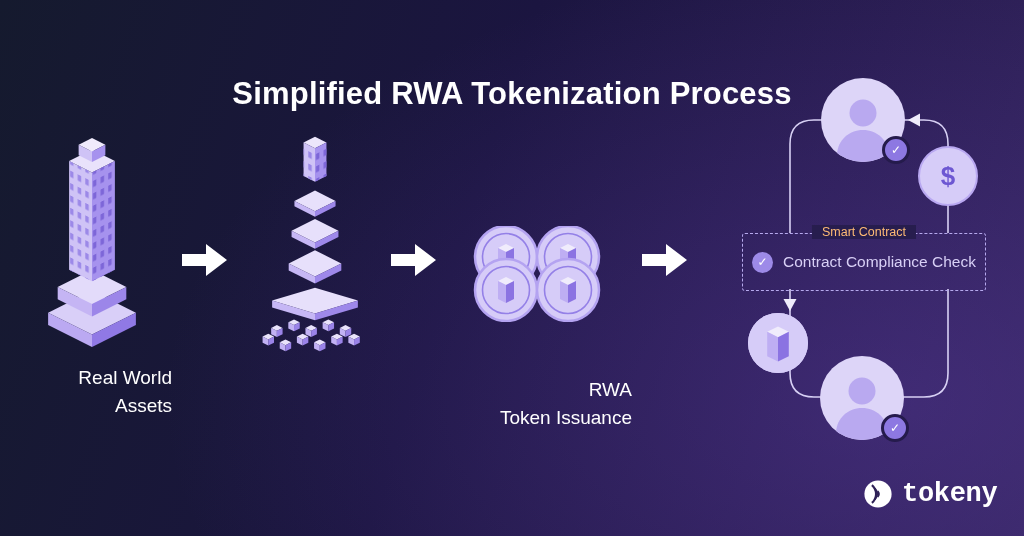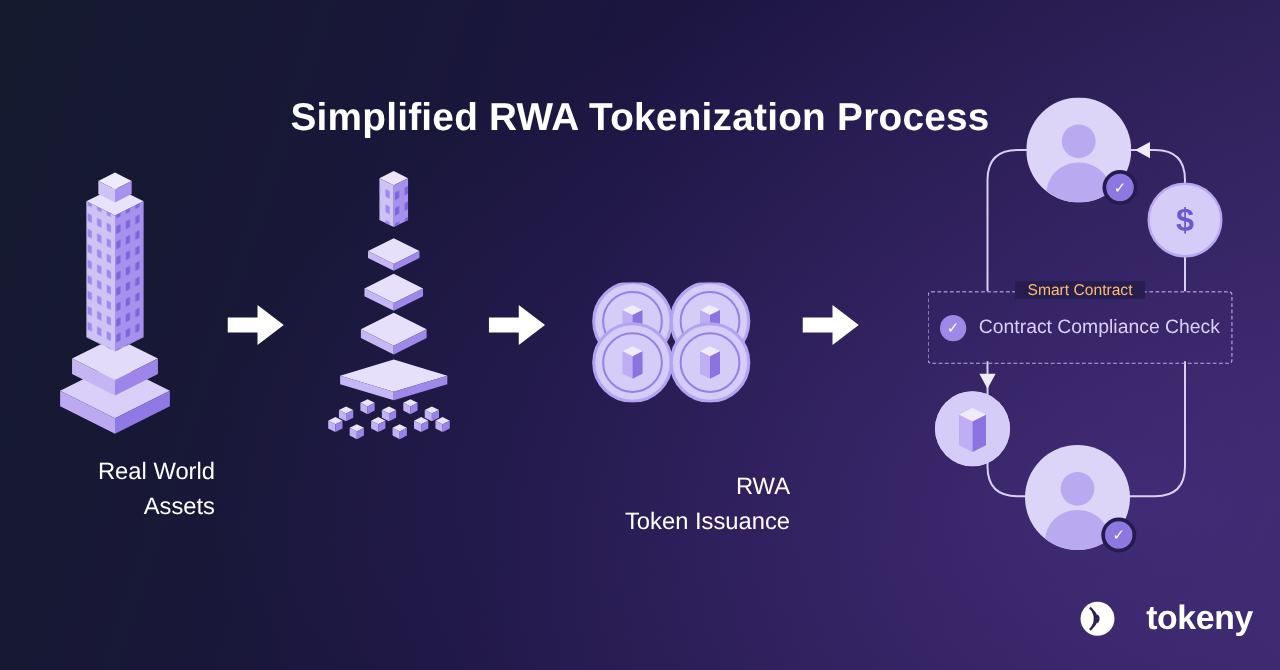--- a/index.html
+++ b/index.html
@@ -53,21 +53,21 @@
   #asset-node    { left:748px; top:313px; padding:0; border:none; }
   .badge {
     position:absolute; width:22px; height:22px; border-radius:50%;
     background:#8d78e2; border:3px solid #251b4c; color:#fff; font-size:12px;
     display:flex; align-items:center; justify-content:center;
   }
   #badge-top    { left:882px; top:136px; }
   #badge-bottom { left:881px; top:414px; }
 
   
-  .brand { position:absolute; left:863px; top:479px; display:flex; align-items:center; gap:24px; }
+  .brand { position:absolute; left:863px; top:479px; display:flex; align-items:center; gap:9px;font-family:Liberation Mono, monospace; }
   .brand-name { color:#ffffff; font-size:27px; font-weight:700; letter-spacing:-0.3px; }
 </style>
 </head>
 <body>
 
 <div class="canvas">
 
   <svg width="0" height="0" style="position:absolute" aria-hidden="true">
     <defs>
       <pattern id="winL" width="8" height="13" patternUnits="userSpaceOnUse" patternTransform="skewY(26.565)">

